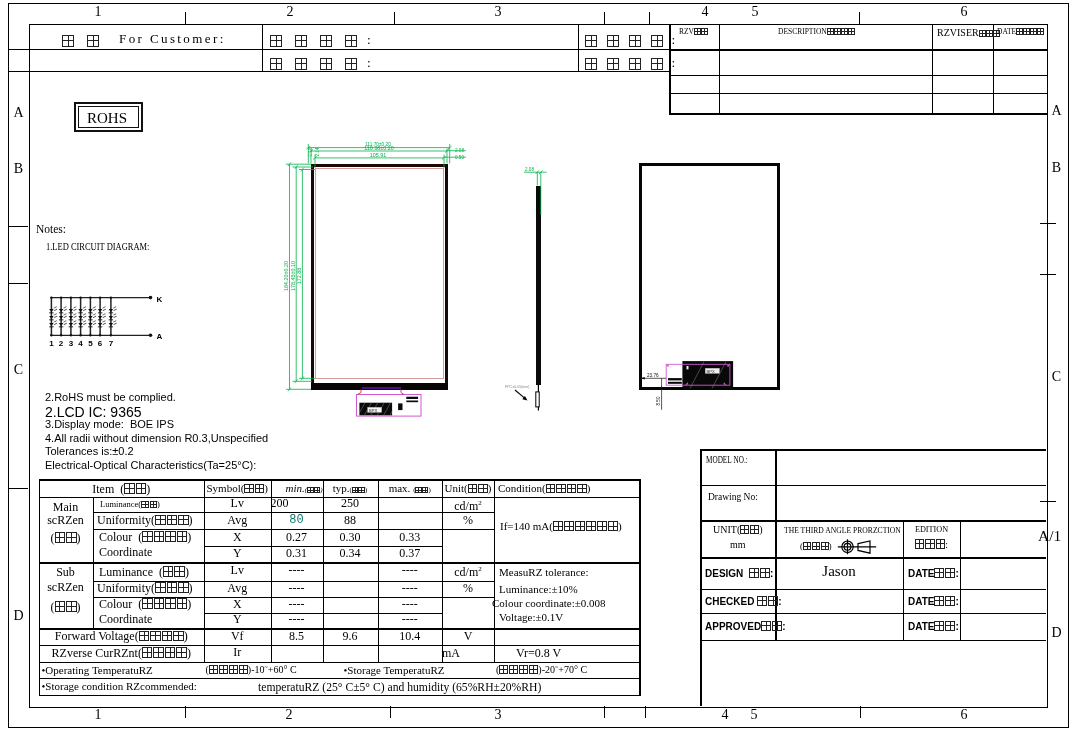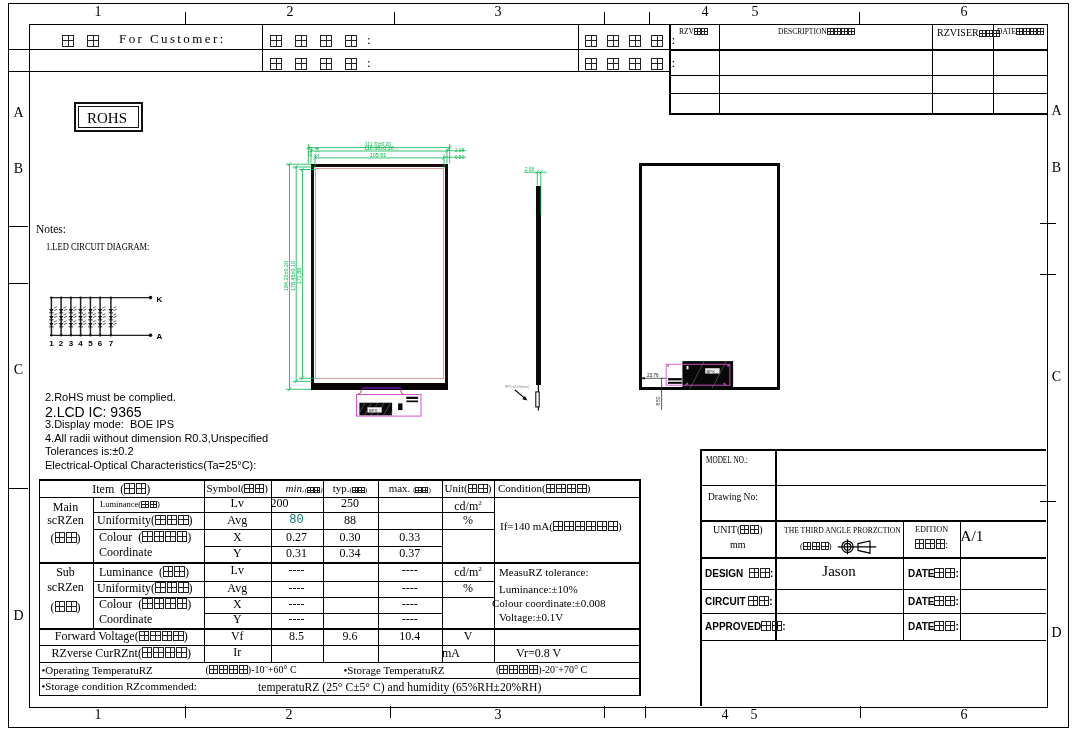--- a/index.html
+++ b/index.html
@@ -590,29 +590,29 @@
           <path d="M26 7.6L38 4.9L38 17.2L26 14.4Z"></path>
         </g>
       </svg>
     </div>
 
 <div>
       <div style="position:absolute;left:902.7px;top:525.5px;font-family:'Liberation Serif',serif;font-size:8.2px;line-height:1.05;color:#000;white-space:nowrap;width:57.59999999999991px;text-align:center;white-space:nowrap;">EDITION</div>
       <div style="position:absolute;left:902.7px;top:539px;font-family:'Liberation Serif',serif;font-size:10px;line-height:1.05;color:#000;white-space:nowrap;width:57.59999999999991px;text-align:center;white-space:nowrap;"><i class="cn" style="width:9.5px;height:9.5px;margin-right:1px"></i><i class="cn" style="width:9.5px;height:9.5px;margin-right:1px"></i><i class="cn" style="width:9.5px;height:9.5px;margin-right:0px"></i>:</div>
     </div>
 
-<div style="position:absolute;left:960.3px;top:528px;font-family:'Liberation Serif',serif;font-size:15.5px;line-height:1.05;color:#000;white-space:nowrap;width:101px;text-align:left;white-space:nowrap;">A/1</div>
+<div style="position:absolute;left:960.3px;top:528px;font-family:'Liberation Serif',serif;font-size:15.5px;line-height:1.05;color:#000;white-space:nowrap;width:101px;text-align:right;white-space:nowrap;">A/1</div>
 
 <div>
       <div style="position:absolute;left:705px;top:567.5px;font-family:'Liberation Sans',sans-serif;font-size:10px;line-height:1.05;color:#000;white-space:nowrap;"><b>DESIGN</b>&nbsp;&nbsp;<i class="cn" style="width:10px;height:10px;margin-right:1px"></i><i class="cn" style="width:10px;height:10px;margin-right:0px"></i><b>:</b></div>
       <div style="position:absolute;left:775.4px;top:564px;font-family:'Liberation Serif',serif;font-size:15px;line-height:1.05;color:#000;white-space:nowrap;width:127.30000000000007px;text-align:center;white-space:nowrap;">Jason</div>
       <div style="position:absolute;left:908px;top:567.5px;font-family:'Liberation Sans',sans-serif;font-size:10px;line-height:1.05;color:#000;white-space:nowrap;"><b>DATE</b><i class="cn" style="width:10px;height:10px;margin-right:1px"></i><i class="cn" style="width:10px;height:10px;margin-right:0px"></i><b>:</b></div>
     </div>
 
 <div>
-      <div style="position:absolute;left:705px;top:595.5px;font-family:'Liberation Sans',sans-serif;font-size:10px;line-height:1.05;color:#000;white-space:nowrap;"><b>CIRCUIT</b>&nbsp;<i class="cn" style="width:10px;height:10px;margin-right:1px"></i><i class="cn" style="width:10px;height:10px;margin-right:0px"></i><b>:</b></div>
+      <div style="position:absolute;left:705px;top:595.5px;font-family:'Liberation Sans',sans-serif;font-size:10px;line-height:1.05;color:#000;white-space:nowrap;"><b>CHECKED</b>&nbsp;<i class="cn" style="width:10px;height:10px;margin-right:1px"></i><i class="cn" style="width:10px;height:10px;margin-right:0px"></i><b>:</b></div>
       <div style="position:absolute;left:908px;top:595.5px;font-family:'Liberation Sans',sans-serif;font-size:10px;line-height:1.05;color:#000;white-space:nowrap;"><b>DATE</b><i class="cn" style="width:10px;height:10px;margin-right:1px"></i><i class="cn" style="width:10px;height:10px;margin-right:0px"></i><b>:</b></div>
     </div>
 
 <div>
       <div style="position:absolute;left:705px;top:620.5px;font-family:'Liberation Sans',sans-serif;font-size:10px;line-height:1.05;color:#000;white-space:nowrap;"><b>APPROVED</b><i class="cn" style="width:10px;height:10px;margin-right:1px"></i><i class="cn" style="width:10px;height:10px;margin-right:0px"></i><b>:</b></div>
       <div style="position:absolute;left:908px;top:620.5px;font-family:'Liberation Sans',sans-serif;font-size:10px;line-height:1.05;color:#000;white-space:nowrap;"><b>DATE</b><i class="cn" style="width:10px;height:10px;margin-right:1px"></i><i class="cn" style="width:10px;height:10px;margin-right:0px"></i><b>:</b></div>
     </div>
   </div>
 </body></html>

